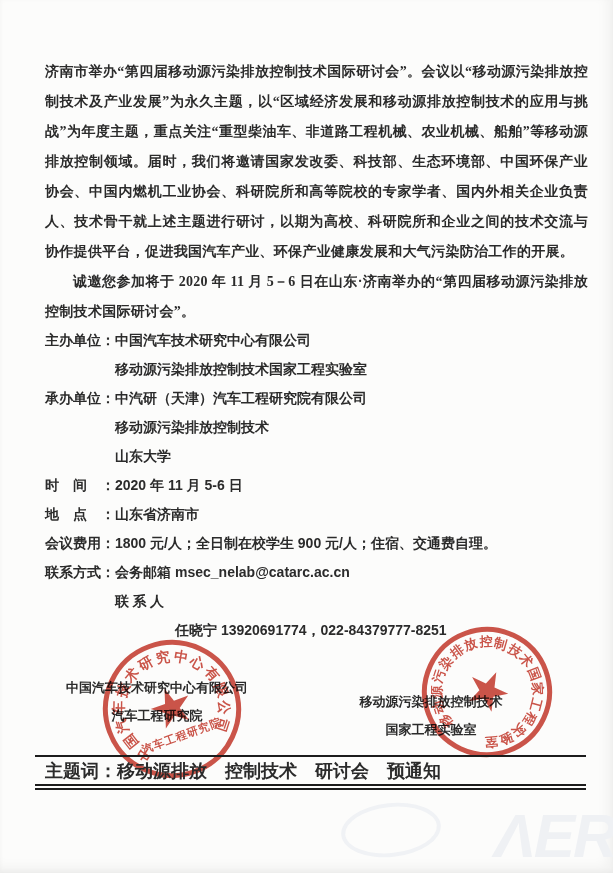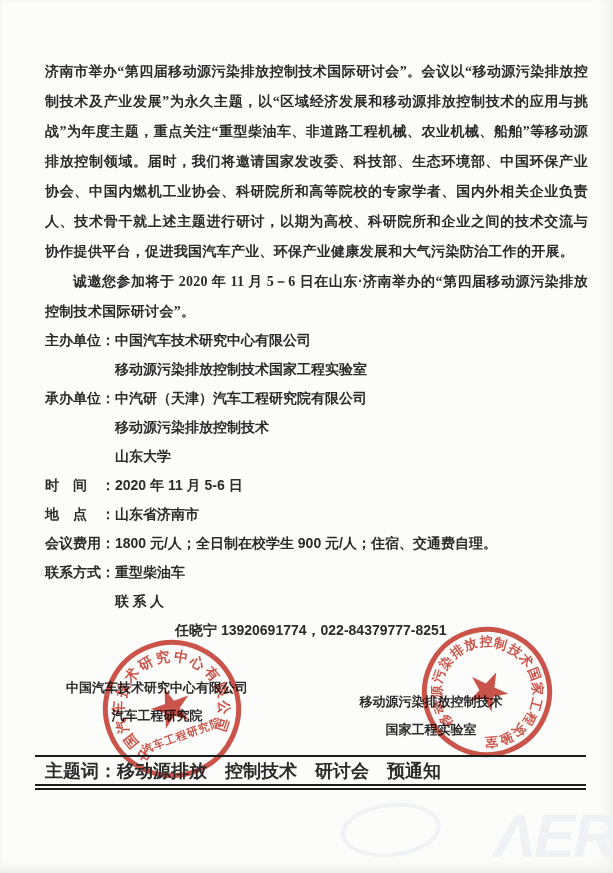--- a/index.html
+++ b/index.html
@@ -106,21 +106,22 @@
     <div class="info-row">
       <span class="label">地　点　：</span>
       <span class="value">山东省济南市</span>
     </div>
     <div class="info-row">
       <span class="label">会议费用：</span>
       <span class="value sans">1800 元/人；全日制在校学生 900 元/人；住宿、交通费自理。</span>
     </div>
     <div class="info-row">
       <span class="label">联系方式：</span>
-      <span class="sub">重型柴油车</span>
+      <span class="sub">会务邮箱</span>
+      <span class="value sans">msec_nelab@catarc.ac.cn</span>
     </div>
     <div class="info-row">
       <span class="label"></span>
       <span class="sub">联 系 人</span>
     </div>
     <div class="info-row">
       <span class="label"></span>
       <span class="sub"></span>
       <span class="value sans">任晓宁 13920691774，022-84379777-8251</span>
     </div>

